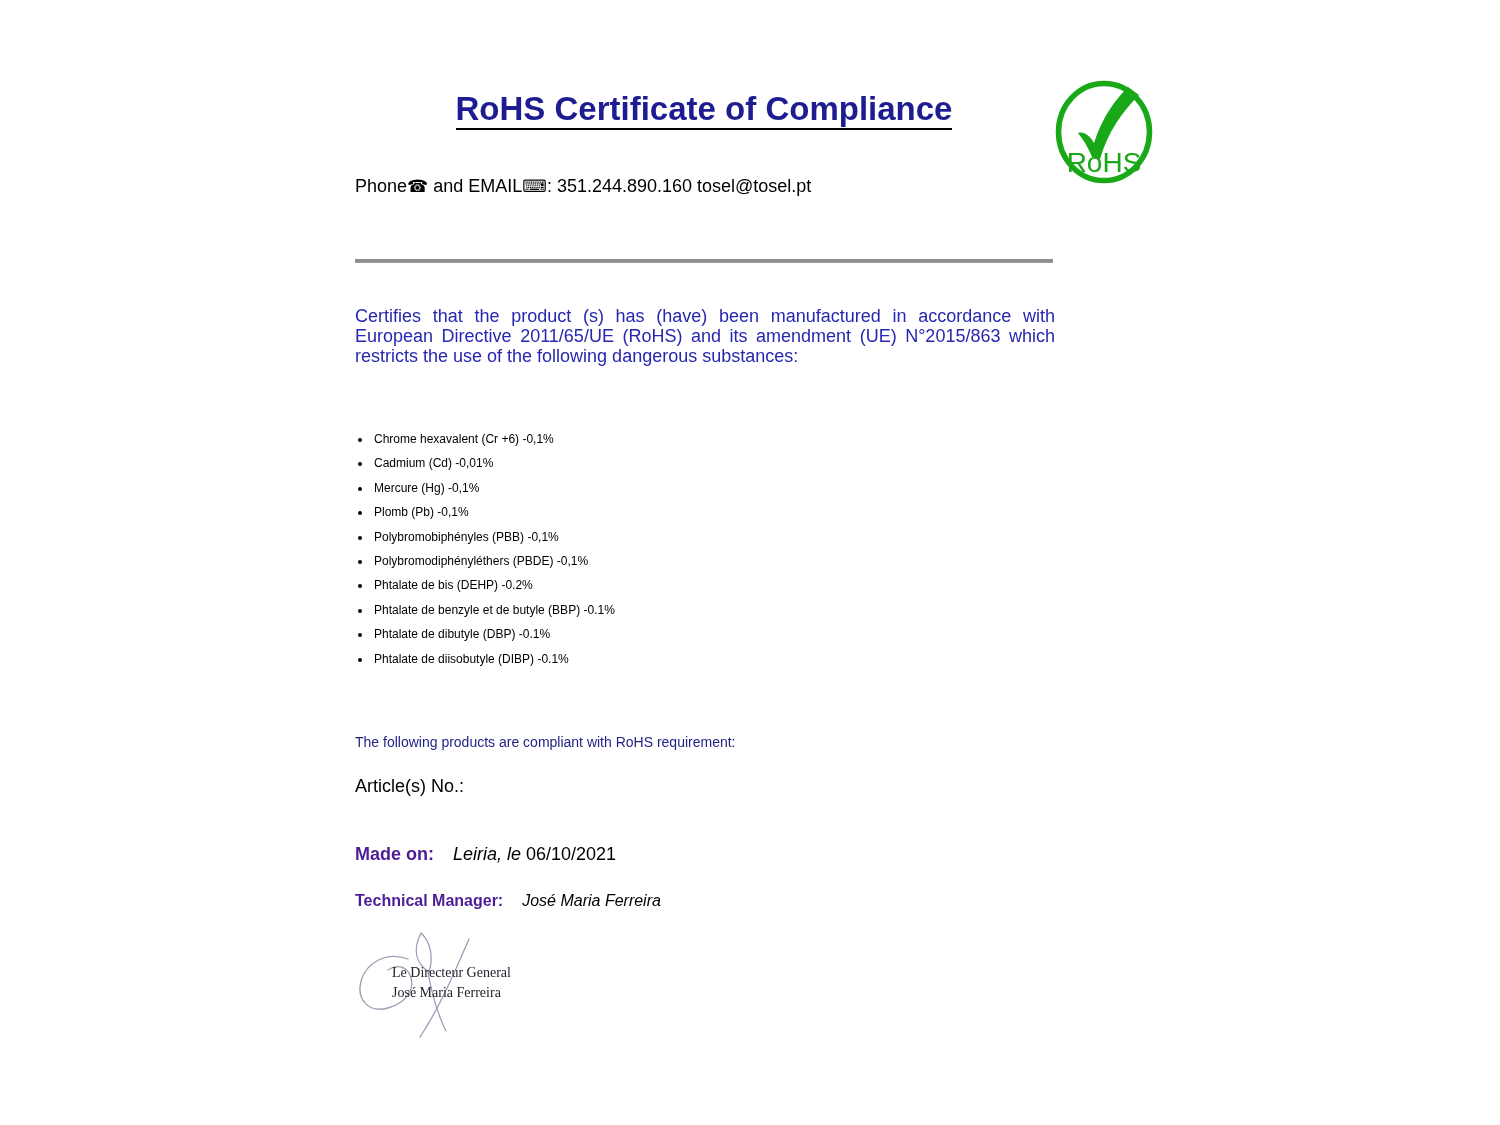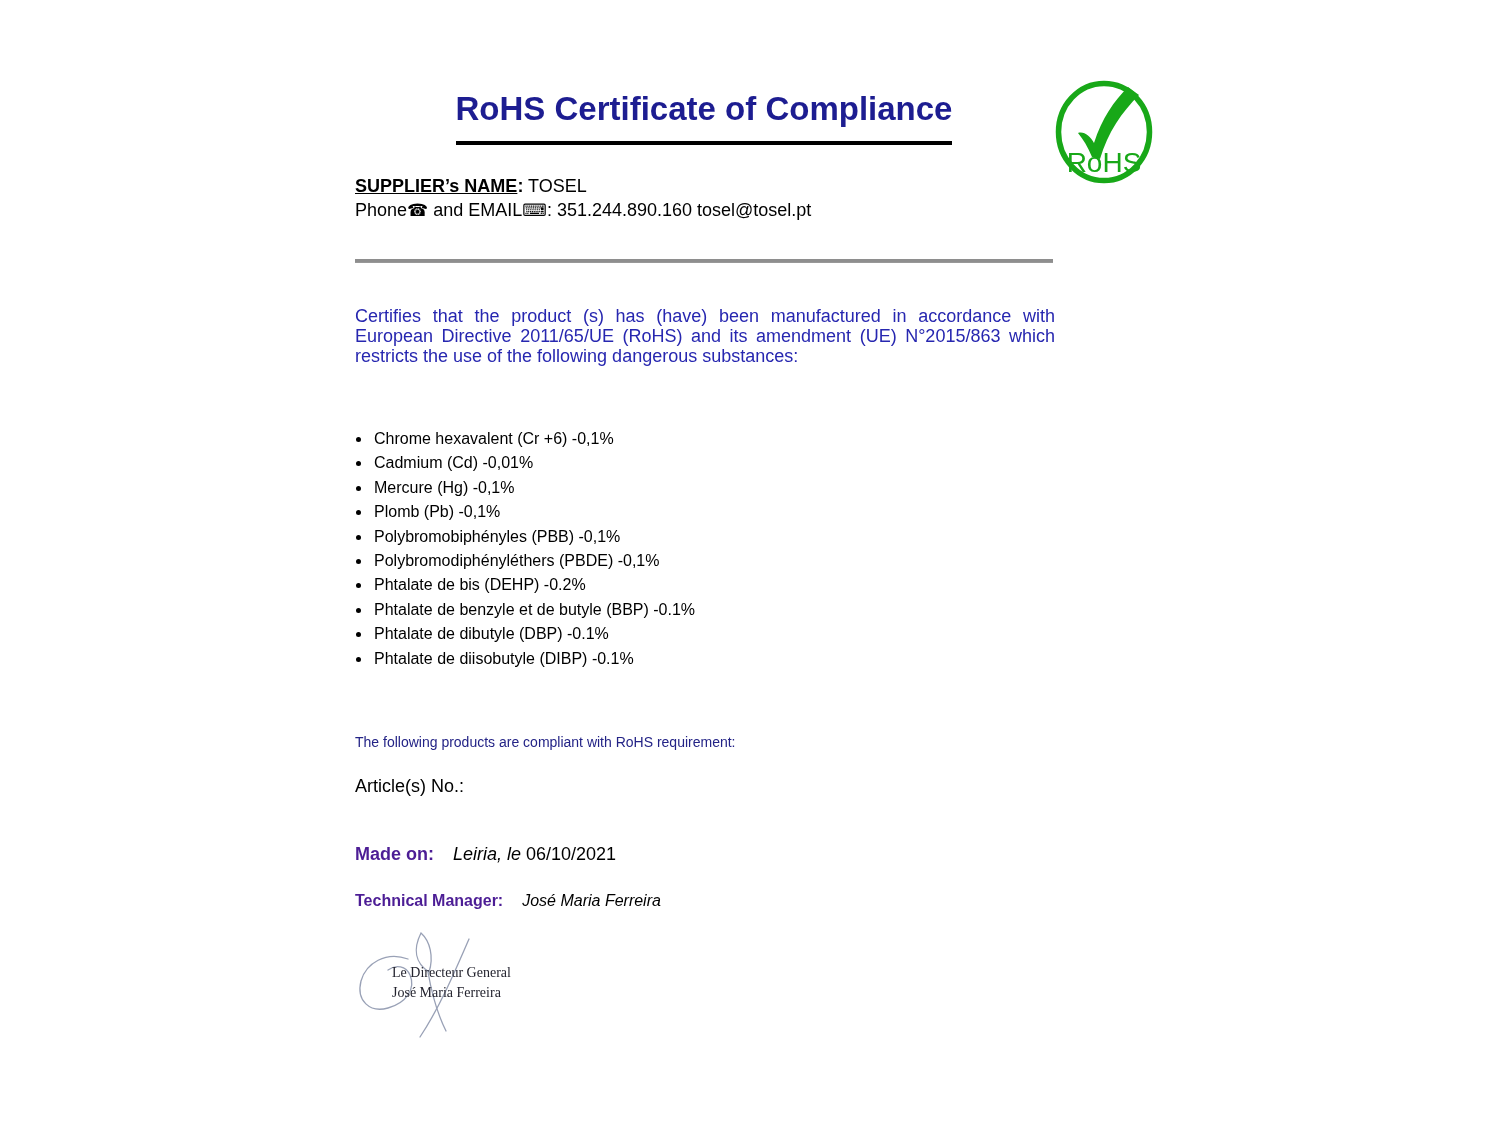--- a/index.html
+++ b/index.html
@@ -10,22 +10,22 @@
 
   
   .doc-title {
     left: 355px; top: 90px; width: 698px;
     text-align: center;
     font-size: 33px; font-weight: bold;
     color: #1d1d91;
   }
   .doc-title .underlined {
     display: inline-block;
-    border-bottom: 4px solid #000000;
-    padding-bottom: 13px;
+    border-bottom: 2px solid #000000;
+    padding-bottom: 0;
   }
 
   
   .rohs-logo { left: 1054px; top: 80px; width: 100px; height: 104px; }
 
   
   .supplier-block { left: 355px; top: 174px; font-size: 18px; line-height: 24px; color: #000; }
   .supplier-block .lbl-bold { font-weight: bold; }
   .supplier-block .lbl-underline { text-decoration: underline; }
   .inline-icon { font-size: 17px; }
@@ -41,21 +41,21 @@
   .cert-paragraph {
     left: 355px; top: 306px; width: 700px;
     font-size: 18px; line-height: 20px;
     color: #2727b0;
     text-align: justify;
   }
 
   
   .substances {
     left: 372px; top: 427px;
-    font-size: 16px; line-height: 24.4px;
+    font-size: 12px; line-height: 24.4px;
     list-style: disc outside;
   }
   .substances li { padding-left: 2px; }
 
   
   .compliance-statement { left: 355px; top: 734px; font-size: 14px; color: #232386; }
   .article-label { left: 355px; top: 776px; font-size: 18px; color: #000; }
 
   
   .made-on-line { left: 355px; top: 844px; font-size: 18px; }
@@ -90,24 +90,20 @@
              C48 38 60 21 74 7
              L85 15
              C68 32 54 52 46 79
              L38 77
              C34 67 29 59 24 53 Z" fill="#18a818"></path>
     <text x="50" y="92" text-anchor="middle" font-size="28" font-family="Liberation Sans, sans-serif" fill="#18a818">RoHS</text>
   </svg>
 </div>
 
 <div class="abs supplier-block">
-  <div>
-    <span class="lbl-bold lbl-underline">SUPPLIER’s NAME</span><span class="lbl-bold">:</span>
-    <span>TOSEL</span>
-  </div>
   <div>
     <span>Phone</span><span class="inline-icon">☎</span>
     <span>and EMAIL</span><span class="inline-icon">⌨</span><span>: 351.244.890.160 tosel@tosel.pt</span>
   </div>
 </div>
 
 <div class="abs separator"></div>
 
 <p class="abs cert-paragraph">Certifies that the product (s) has (have) been manufactured in accordance with European Directive 2011/65/UE (RoHS) and its amendment (UE) N°2015/863 which restricts the use of the following dangerous substances:</p>
 

